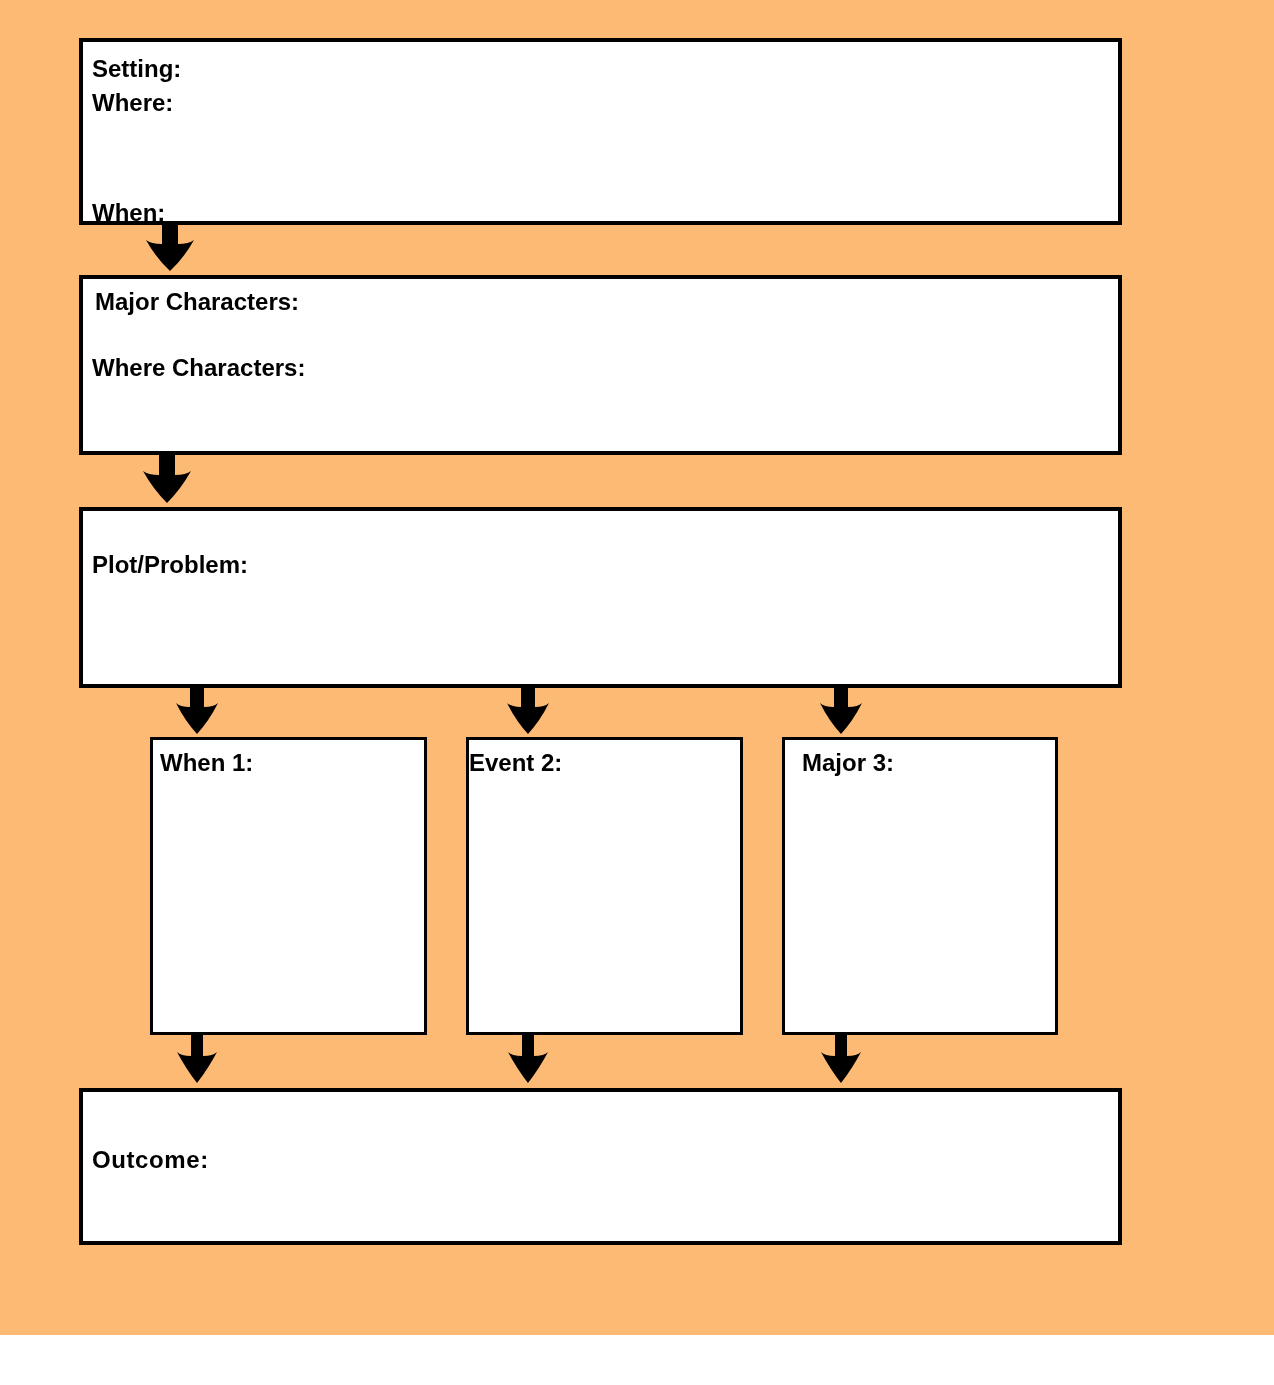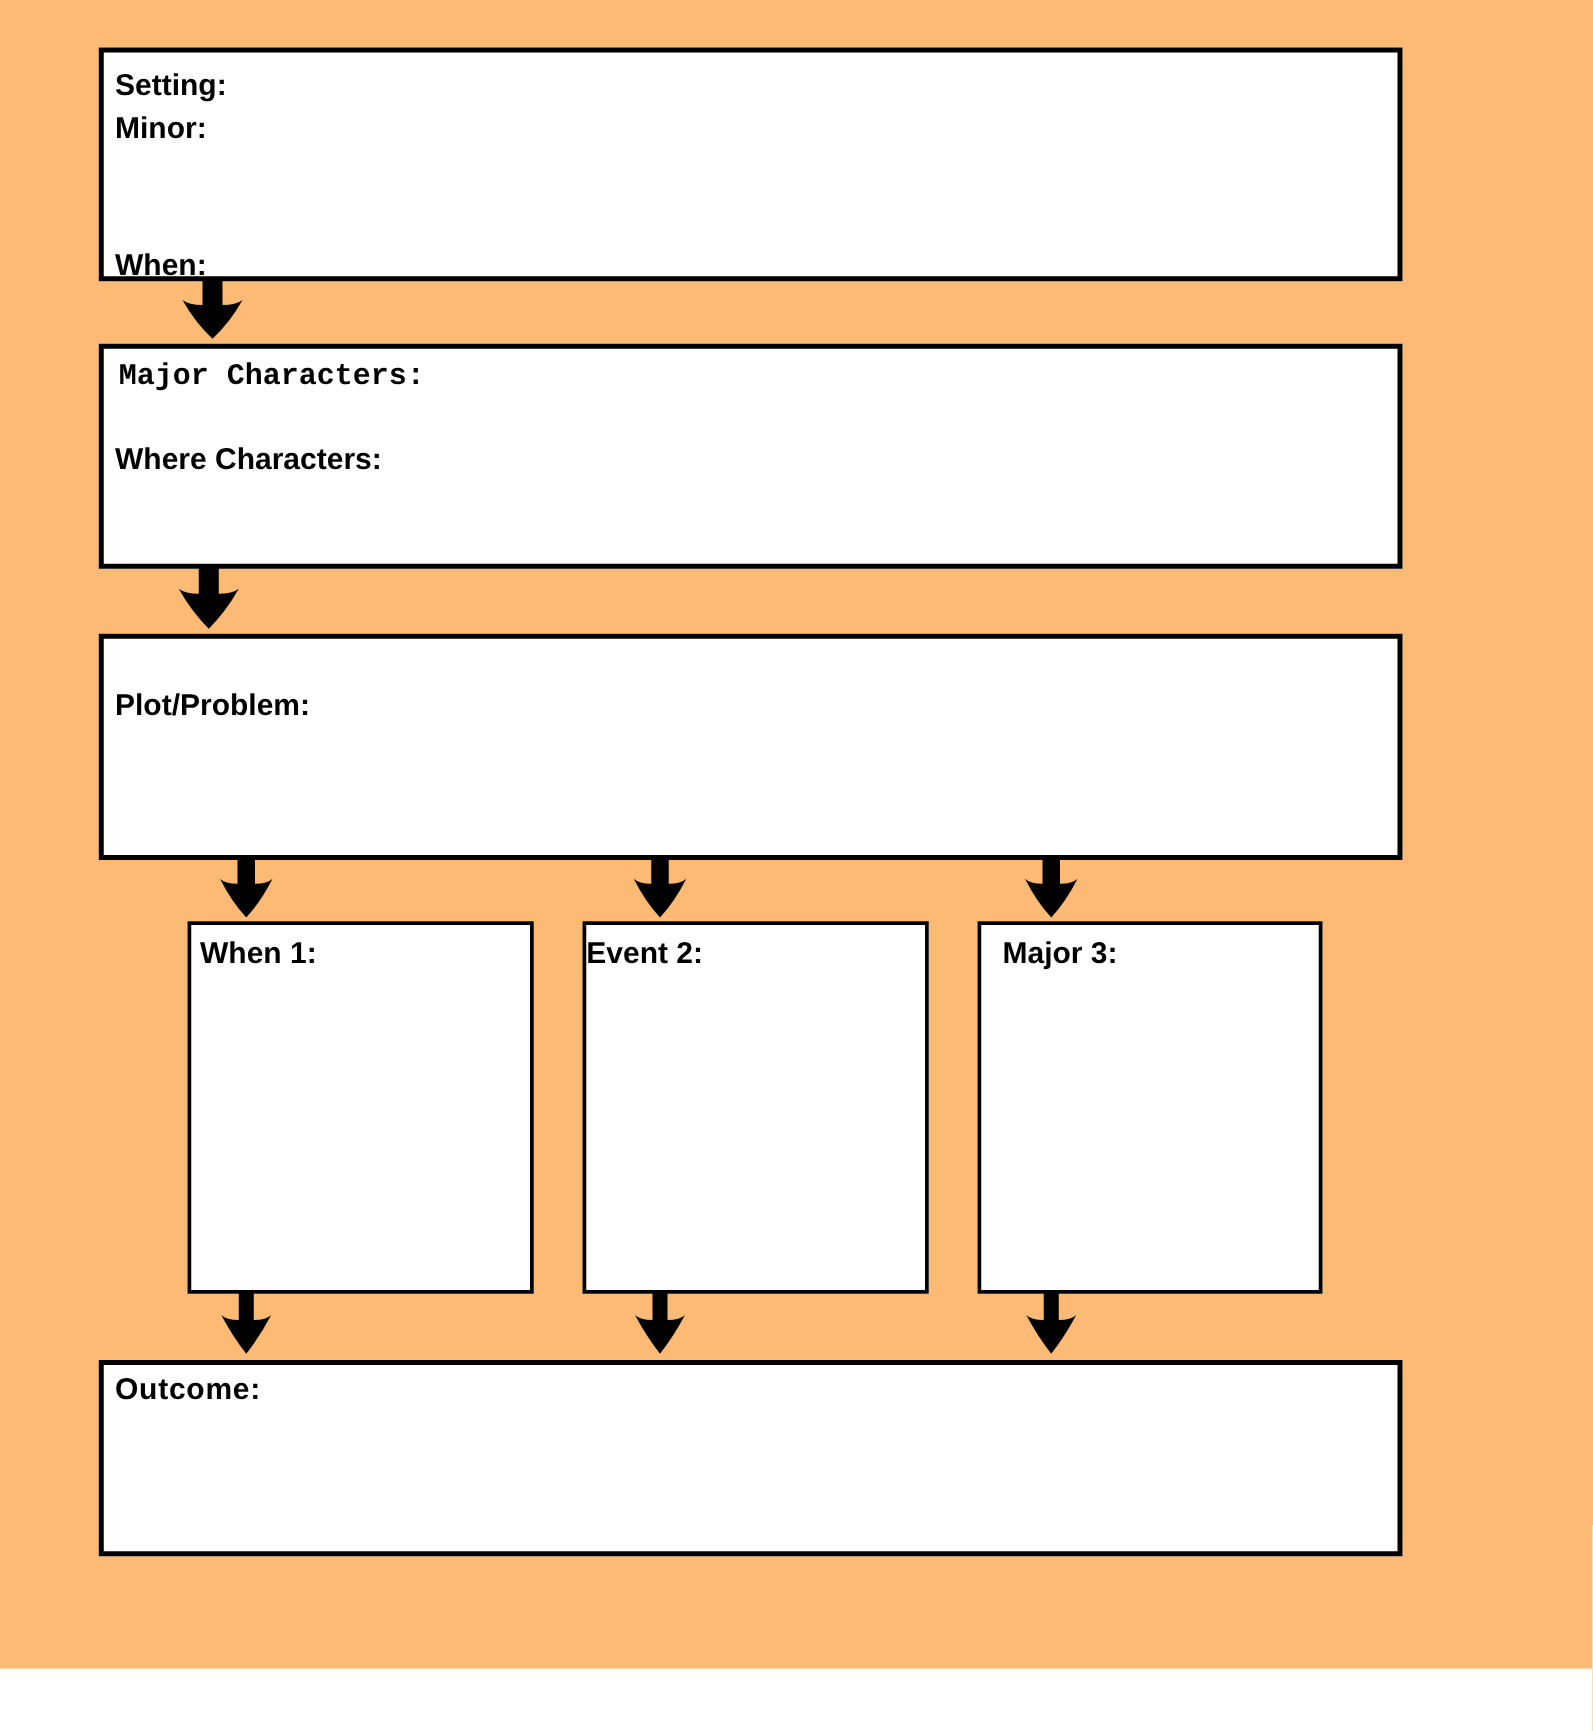--- a/index.html
+++ b/index.html
@@ -31,50 +31,51 @@
   .label {
     position: absolute;
     font-weight: bold;
     color: #000000;
     font-size: 24px;
     line-height: 1;
     white-space: nowrap;
   }
   .label.outcome {
     letter-spacing: 0.6px;
+    margin-top: 48px;
   }
 
   
   .arrow {
     position: absolute;
   }
   .arrow svg {
     display: block;
     width: 100%;
     height: 100%;
   }
 </style>
 </head>
 <body>
 
 <div id="canvas">
 
   <div class="box" style="left:79px; top:38px; width:1043px; height:187px;"></div>
   <div class="label" style="left:92px; top:57px;">Setting:</div>
-  <div class="label" style="left:92px; top:91px;">Minor:</div>
+  <div class="label" style="left:92px; top:91px;">Where:</div>
   <div class="label" style="left:92px; top:157px;margin-top:44px;">When:</div>
 
   <div class="arrow" style="left:144px; top:224px; width:52px; height:48px;">
     <svg viewBox="0 0 52 48" preserveAspectRatio="none">
       <path d="M18,0 L34,0 L34,20 Q45,20 50,16 Q40,34 26,47 Q12,34 2,16 Q7,20 18,20 Z" fill="#000000"></path>
     </svg>
   </div>
 
   <div class="box" style="left:79px; top:275px; width:1043px; height:180px;"></div>
-  <div class="label" style="left:95px; top:290px;font-family:Liberation Mono, monospace;">Major Characters:</div>
+  <div class="label" style="left:95px; top:290px;">Major Characters:</div>
   <div class="label" style="left:92px; top:356px;">Where Characters:</div>
 
   <div class="arrow" style="left:141px; top:454px; width:52px; height:50px;">
     <svg viewBox="0 0 52 50" preserveAspectRatio="none">
       <path d="M18,0 L34,0 L34,21 Q45,21 50,17 Q40,35 26,49 Q12,35 2,17 Q7,21 18,21 Z" fill="#000000"></path>
     </svg>
   </div>
 
   <div class="box" style="left:79px; top:507px; width:1043px; height:181px;"></div>
   <div class="label" style="left:92px; top:521px;margin-top:32px;">Plot/Problem:</div>

